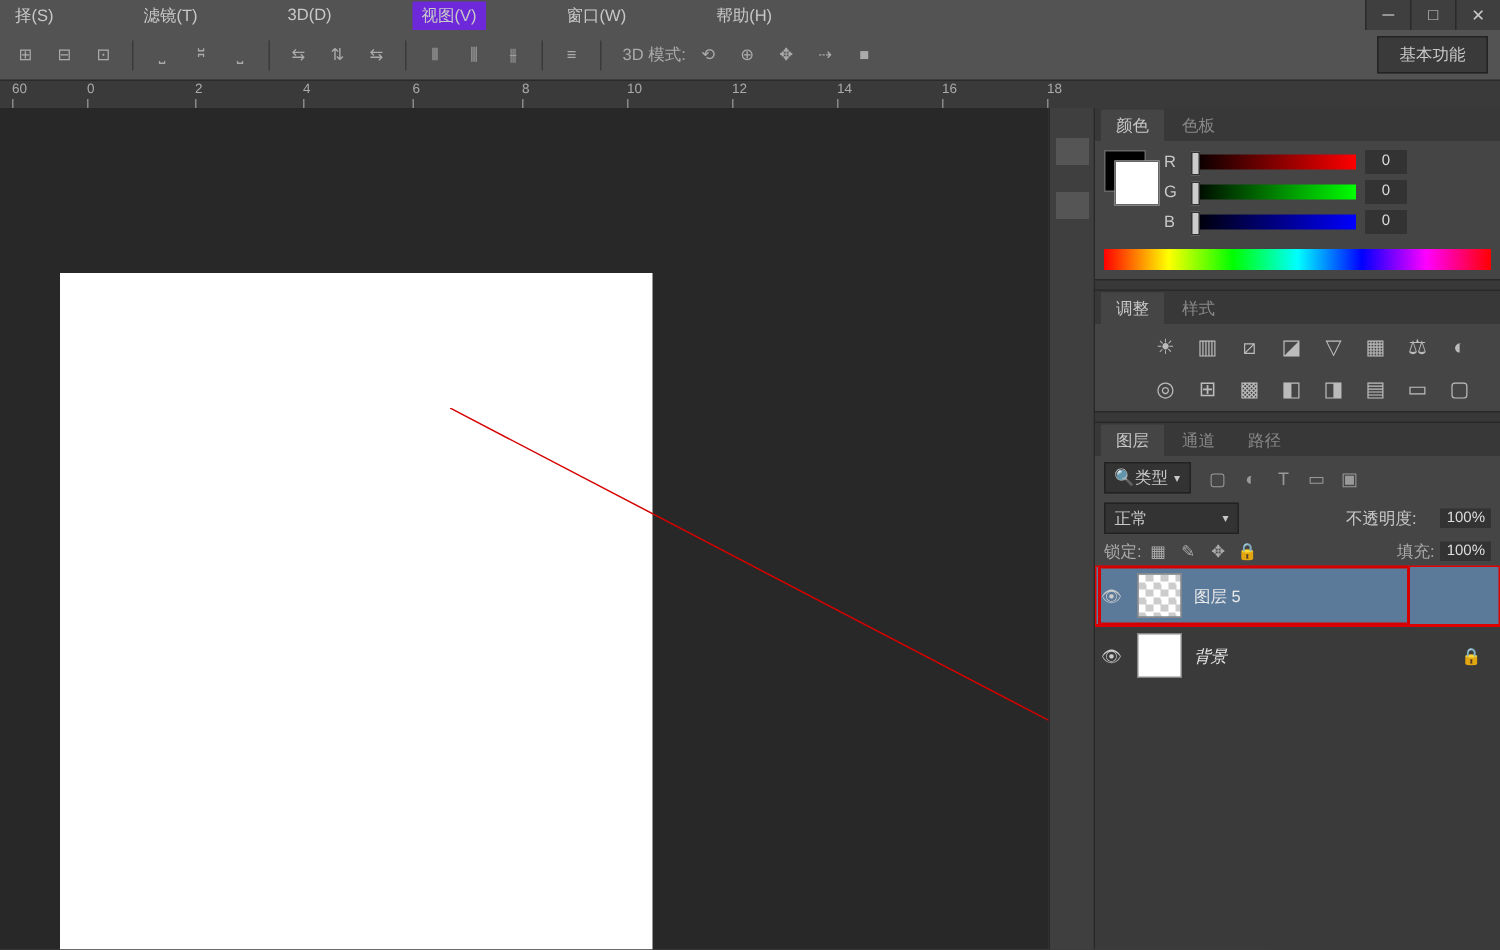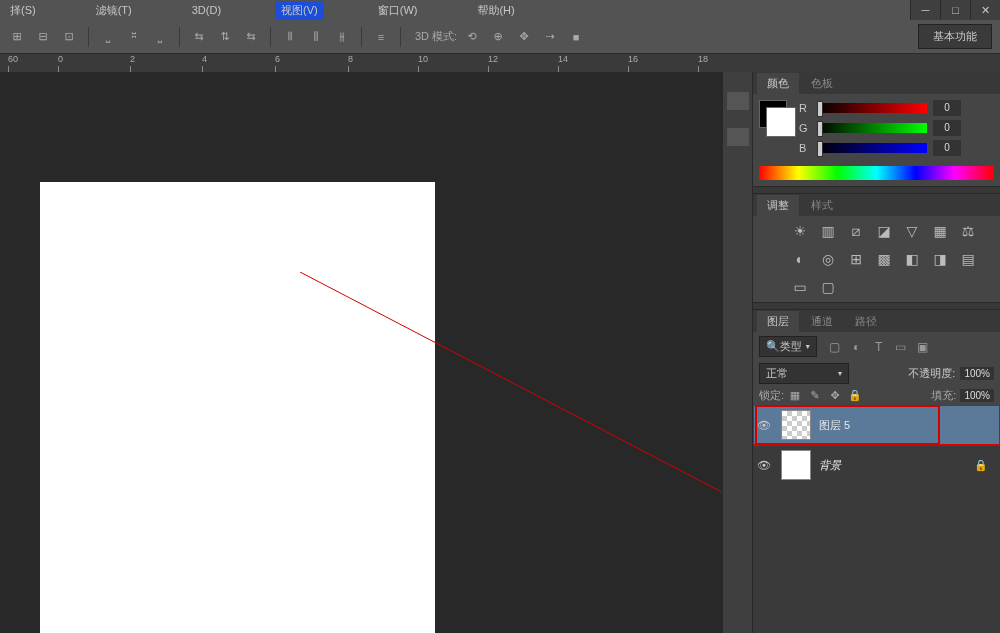--- a/index.html
+++ b/index.html
@@ -1,21 +1,21 @@
 <!DOCTYPE html>
 <html><head>
 <meta charset="utf-8">
 <style>
 * { margin: 0; padding: 0; box-sizing: border-box; font-family: "Microsoft YaHei", sans-serif; }
 body { background: #535353; color: #c8c8c8; font-size: 11px; width: 1000px; height: 633px; overflow: hidden; position: relative; }
 
 
 .menubar { height: 20px; background: #535353; display: flex; align-items: center; padding-left: 4px; gap: 48px; }
 .menubar span { padding: 2px 6px; cursor: default; }
-.menubar span.selected { background: #1d4ed8; }
+.menubar span.selected { background: #6d28d9; }
 
 
 .win-controls { position: absolute; top: 0; right: 0; display: flex; }
 .win-controls div { width: 30px; height: 20px; background: #3f3f3f; border-left: 1px solid #2a2a2a; display: flex; align-items: center; justify-content: center; }
 
 
 .optbar { height: 34px; background: #535353; border-bottom: 1px solid #2a2a2a; display: flex; align-items: center; padding-left: 6px; gap: 4px; }
 .opt-icon { width: 22px; height: 22px; display: flex; align-items: center; justify-content: center; color: #aaa; }
 .opt-sep { width: 1px; height: 20px; background: #3a3a3a; margin: 0 4px; }
 .opt-label { color: #aaa; margin-left: 6px; }
@@ -31,21 +31,21 @@
 .canvas-area { flex: 1; background: #282828; position: relative; overflow: hidden; }
 .canvas { position: absolute; left: 40px; top: 110px; width: 395px; height: 460px; background: #fff; }
 
 
 .arrow-line { position: absolute; left: 300px; top: 200px; width: 470px; height: 245px; pointer-events: none; }
 
 
 .panels-strip { width: 30px; background: #3f3f3f; border-left: 1px solid #282828; display: flex; flex-direction: column; align-items: center; padding-top: 20px; gap: 18px; }
 .panels-strip div { width: 22px; height: 18px; background: #555; }
 
-.panels { width: 248px; background: #454545; border-left: 1px solid #282828; display: flex; flex-direction: column; }
+.panels { width: 271px; background: #454545; border-left: 1px solid #282828; display: flex; flex-direction: column; }
 
 
 .panel-tabs { height: 22px; background: #383838; display: flex; align-items: flex-end; padding-left: 4px; }
 .panel-tab { padding: 3px 10px; background: #454545; color: #c8c8c8; font-size: 11px; margin-right: 2px; }
 .panel-tab.inactive { background: #383838; color: #888; }
 
 
 .color-panel { padding: 6px; }
 .color-swatch { width: 28px; height: 28px; background: #000; border: 1px solid #666; position: relative; float: left; margin-right: 8px; }
 .color-swatch::after { content: ""; position: absolute; left: 6px; top: 6px; width: 28px; height: 28px; background: #fff; border: 1px solid #666; }
@@ -242,21 +242,21 @@
           <span>T</span>
           <span>▭</span>
           <span>▣</span>
         </div>
       </div>
       <div class="layers-row2">
         <div class="dropdown" style="width:90px">
           <span>正常</span>
             <span class="arrow" style="margin-left:auto">▾</span>
         </div>
-        <div style="display:flex;align-items:center;gap:5px">
+        <div style="display:flex;align-items:center;gap:16px">
           <span>不透明度:</span>
           <span class="pct-box">100%</span>
         </div>
       </div>
       <div class="layers-row3">
         <div style="display:flex;align-items:center;gap:4px">
           <span>锁定:</span>
           <div class="lock-icons">
             <span>▦</span>
             <span>✎</span>

